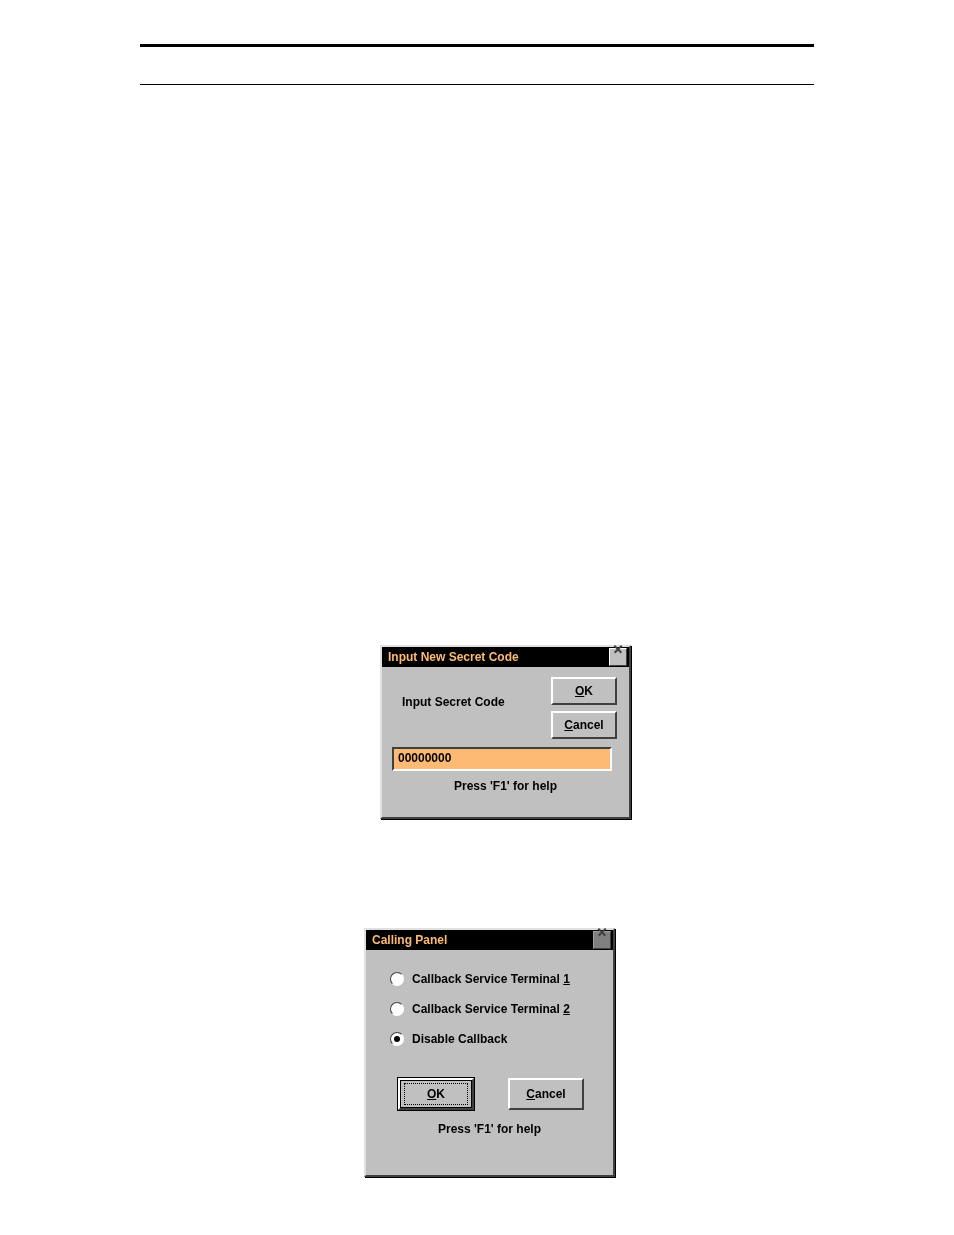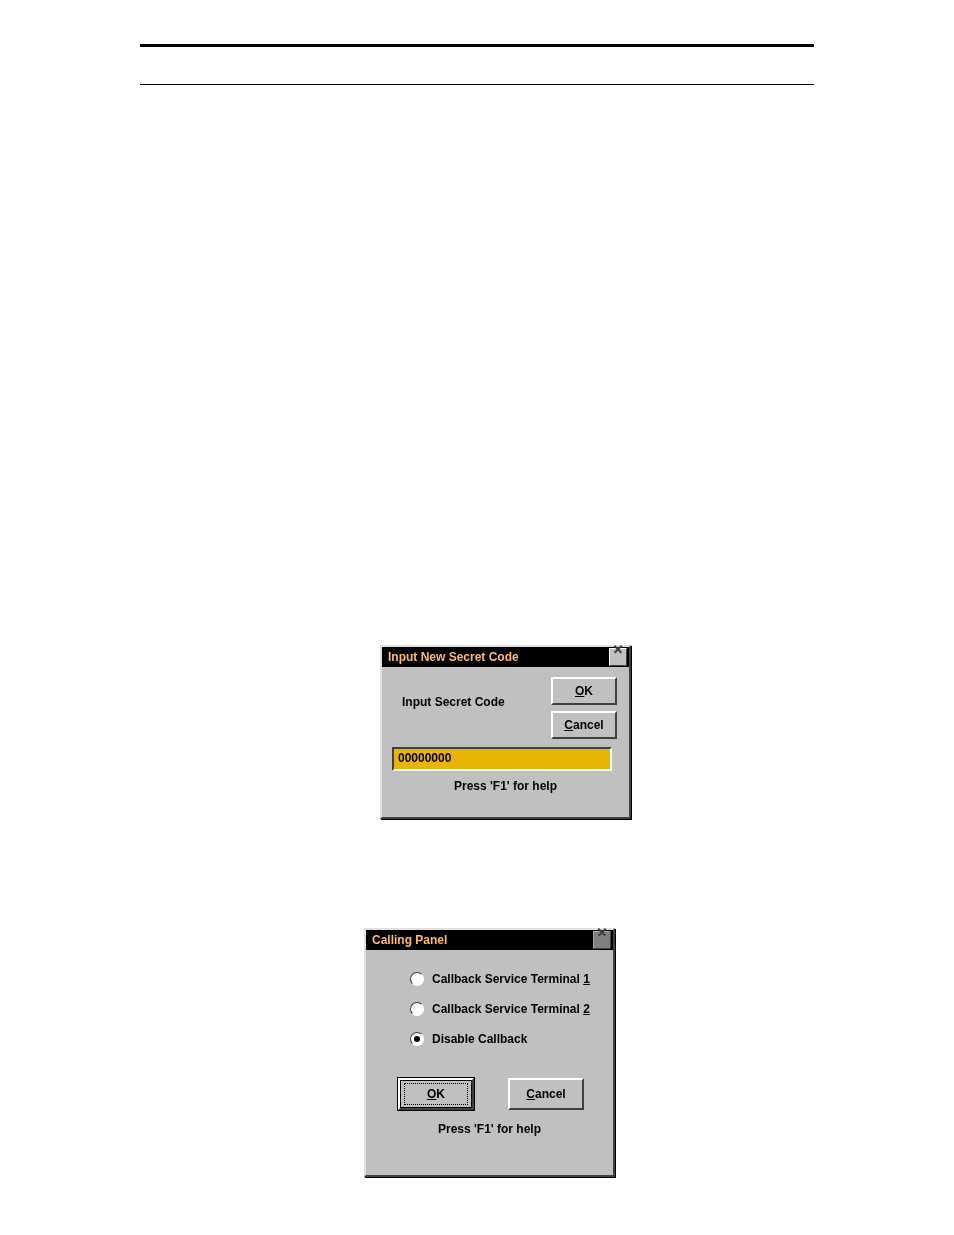--- a/index.html
+++ b/index.html
@@ -106,21 +106,21 @@
   }
   .btn.dashed-inner::after {
     content: "";
     position: absolute;
     left: 4px; right: 4px; top: 3px; bottom: 3px;
     border: 1px dotted #000;
     pointer-events: none;
   }
 
   .sunken-input {
-    background: #eab308;
+    background: #fdba74;
     border-top: 2px solid #404040;
     border-left: 2px solid #404040;
     border-right: 2px solid #fff;
     border-bottom: 2px solid #fff;
     font-size: 12px;
     font-weight: bold;
     padding: 2px 4px;
   }
 
   
@@ -128,21 +128,21 @@
   #dlg1 .body { position: relative; height: 150px; }
   #dlg1 .lbl  { position: absolute; left: 20px; top: 28px; }
   #dlg1 .btn-ok     { position: absolute; right: 12px; top: 10px; width: 62px; height: 24px; }
   #dlg1 .btn-cancel { position: absolute; right: 12px; top: 44px; width: 62px; height: 24px; }
   #dlg1 .field { position: absolute; left: 10px; top: 80px; width: 208px; height: 16px; }
   #dlg1 .help  { position: absolute; left: 0; right: 0; top: 112px; text-align: center; }
 
   
   #dlg2 { left: 364px; top: 928px; width: 247px; }
   #dlg2 .body { position: relative; height: 225px; }
-  #dlg2 .opt { position: absolute; left: 24px; display: flex; align-items: center; gap: 8px; margin-left: 20px; }
+  #dlg2 .opt { position: absolute; left: 24px; display: flex; align-items: center; gap: 8px; }
   #dlg2 .opt .radio {
     width: 12px; height: 12px; border-radius: 50%;
     background: #fff;
     border-top: 1px solid #404040;
     border-left: 1px solid #404040;
     border-right: 1px solid #fff;
     border-bottom: 1px solid #fff;
     position: relative;
     flex: 0 0 auto;
   }

